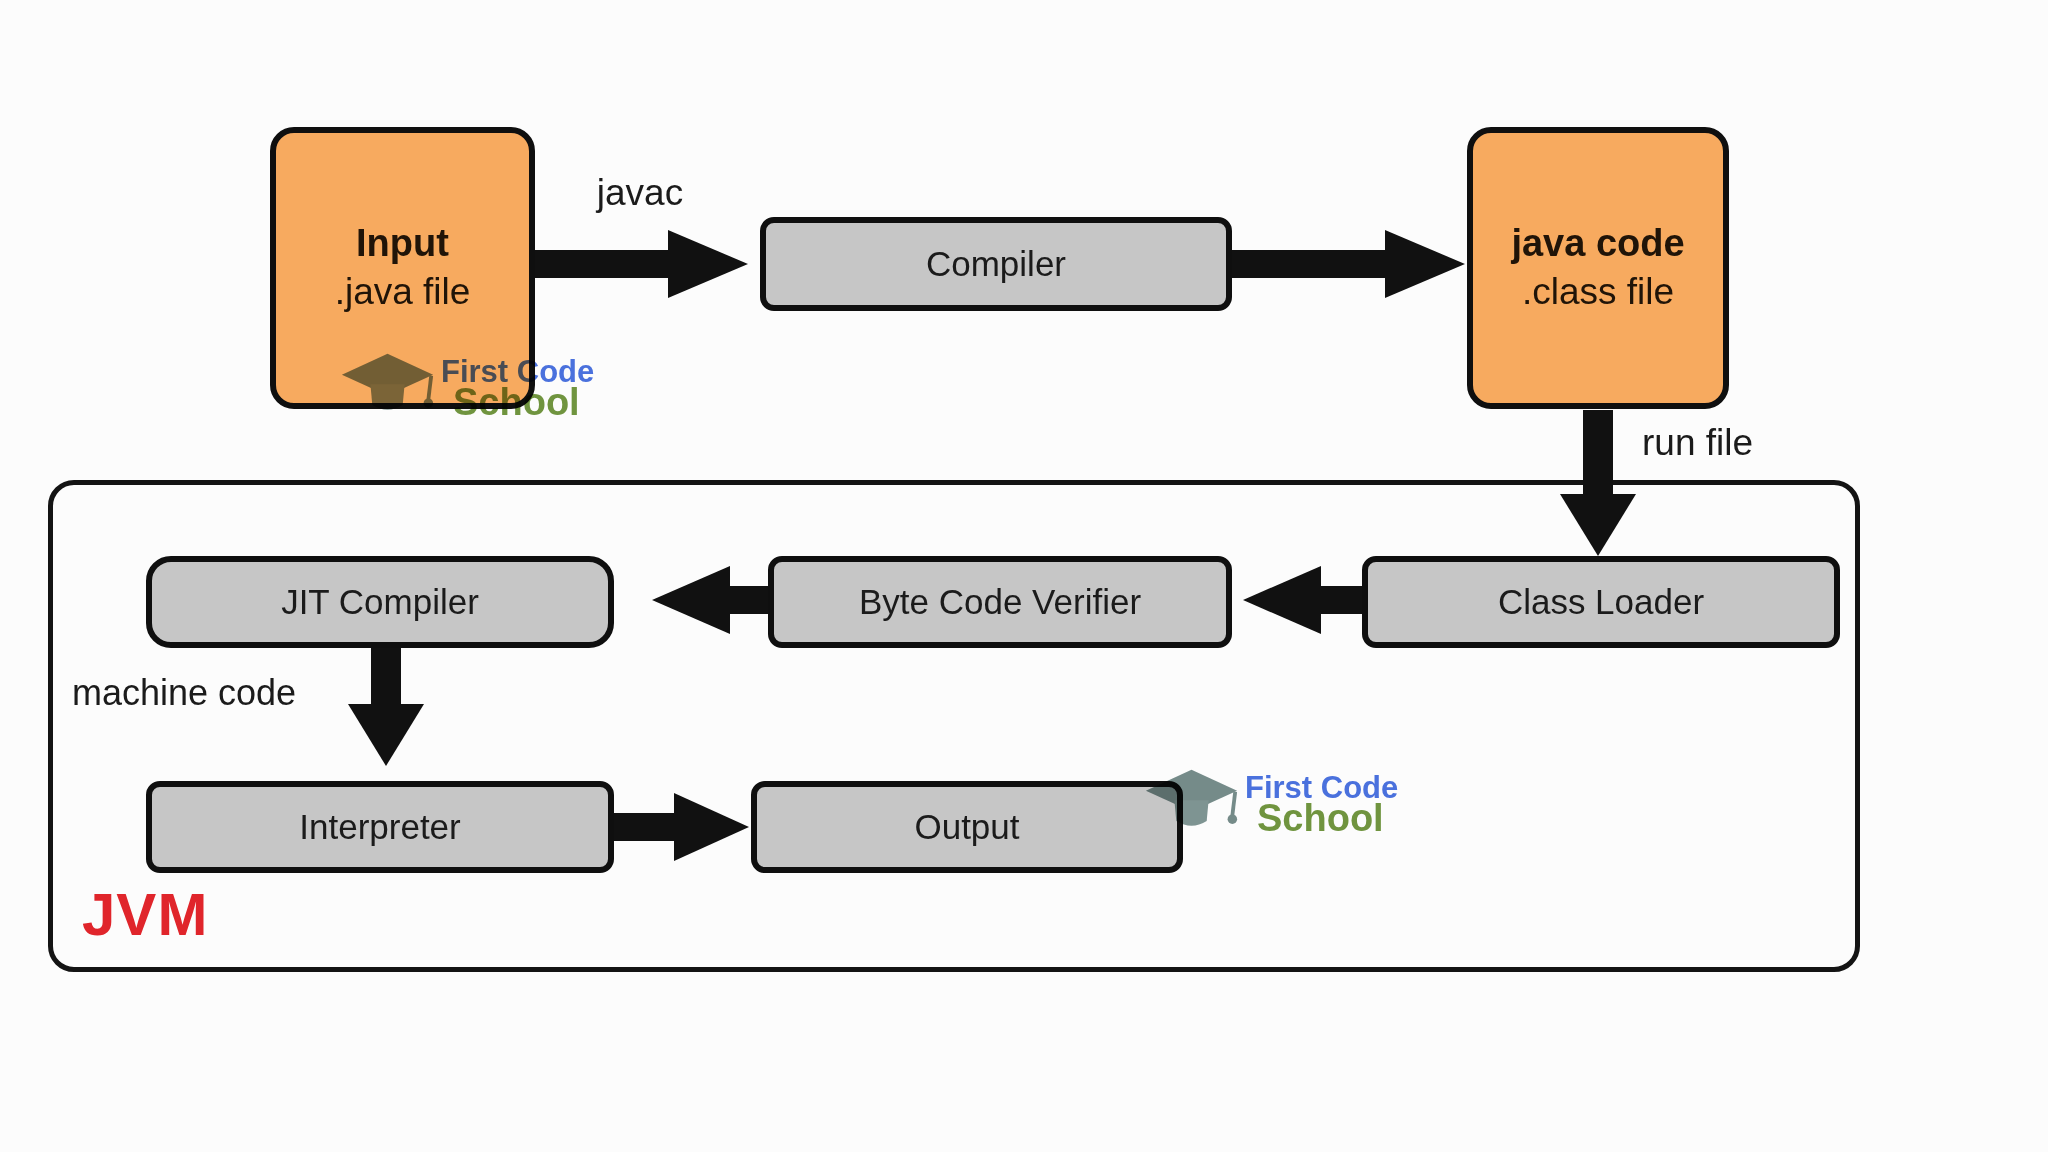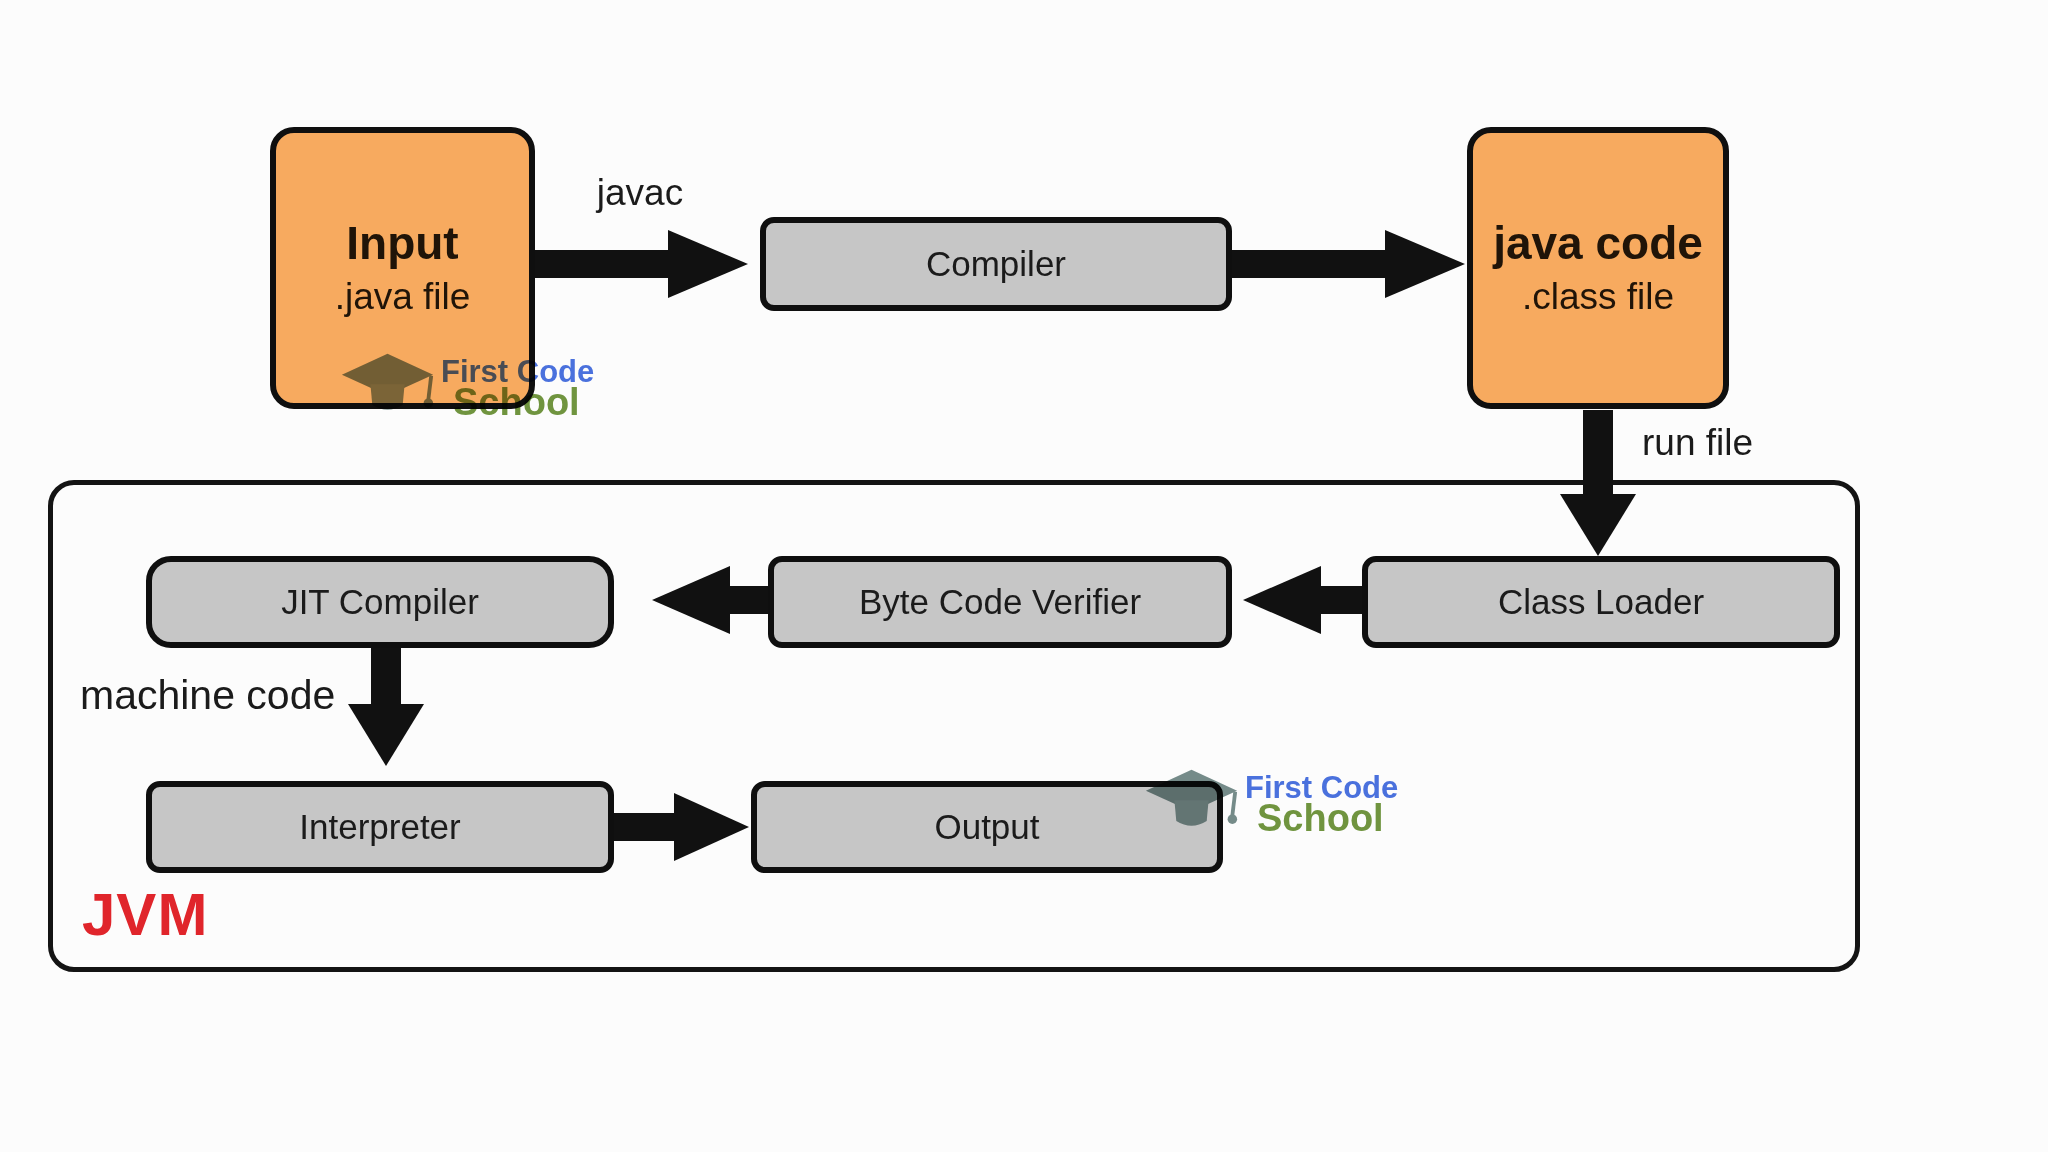--- a/index.html
+++ b/index.html
@@ -23,52 +23,52 @@
   .node.orange{
     background:#f7aa5f;
     border-radius:24px;
     color:#201408;
   }
   .node.gray{
     background:#c6c6c6;
     border-radius:14px;
     color:#1b1b1b;
   }
-  .node .title{font-size:46px;font-weight:bold;line-height:1.25;}
+  .node .title{font-size:38px;font-weight:bold;line-height:1.25;}
   .node .subtitle{font-size:37px;line-height:1.3;}
   .node .label{font-size:35px;}
 
   #input-box    {left:270px; top:127px; width:265px; height:282px;}
   #compiler-box {left:760px; top:217px; width:472px; height:94px;}
   #bytecode-box {left:1467px;top:127px; width:262px; height:282px;}
 
   #jvm-container{
     position:absolute;left:48px;top:480px;width:1812px;height:492px;
     box-sizing:border-box;border:5px solid #141414;border-radius:26px;
     background:transparent;z-index:1;
   }
   #classloader-box {left:1362px;top:556px;width:478px;height:92px;}
   #verifier-box    {left:768px; top:556px;width:464px;height:92px;}
   #jit-box         {left:146px; top:556px;width:468px;height:92px;border-radius:25px;}
   #interpreter-box {left:146px; top:781px;width:468px;height:92px;}
-  #output-box      {left:751px; top:781px;width:472px;height:92px;}
+  #output-box      {left:751px; top:781px;width:432px;height:92px;}
 
   
   .arrow{position:absolute;z-index:4;}
   .shaft{position:absolute;background:#111;}
   .head{position:absolute;width:0;height:0;}
   .head.right{border-top:34px solid transparent;border-bottom:34px solid transparent;border-left:80px solid #111;}
   .head.left {border-top:34px solid transparent;border-bottom:34px solid transparent;border-right:78px solid #111;}
   .head.down {border-left:38px solid transparent;border-right:38px solid transparent;border-top:62px solid #111;}
 
   
   .edge-label{position:absolute;color:#1b1b1b;font-size:37px;z-index:4;white-space:nowrap;}
   #label-javac{left:550px;top:172px;width:180px;text-align:center;}
   #label-runfile{left:1642px;top:422px;}
-  #label-machinecode{left:80px;top:672px;font-size:41px;}
+  #label-machinecode{left:72px;top:672px;font-size:36px;}
   #jvm-label{position:absolute;left:82px;top:880px;font-size:60px;font-weight:bold;color:#e0252b;z-index:4;letter-spacing:1px;}
 
   
   .watermark{
     position:absolute;display:flex;align-items:flex-start;
     z-index:5;opacity:0.8;mix-blend-mode:multiply;pointer-events:none;
   }
   #watermark-input{left:340px;top:348px;}
   #watermark-output{left:1144px;top:764px;}
   .wm-text{display:flex;flex-direction:column;margin-left:6px;margin-top:8px;}

